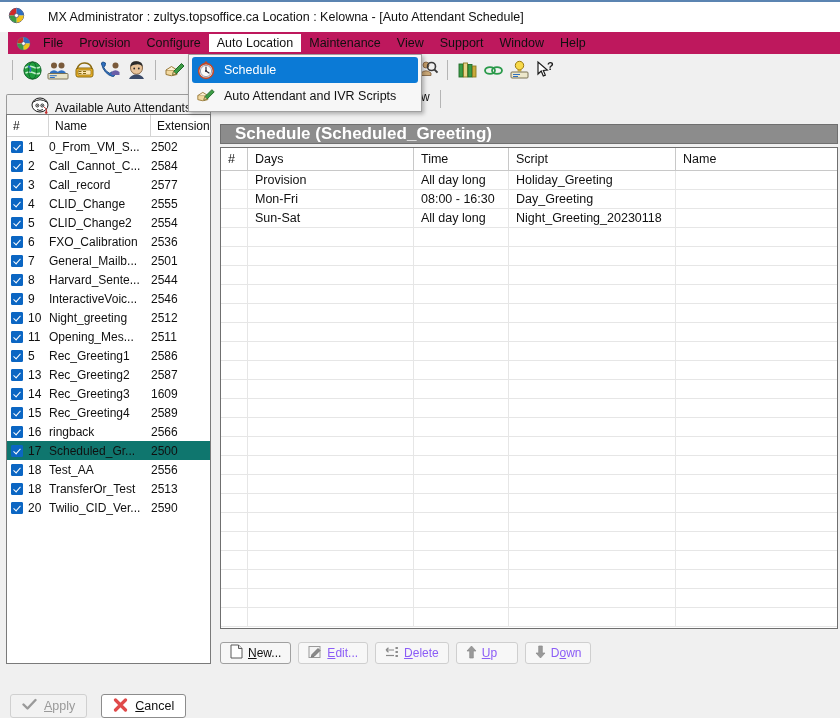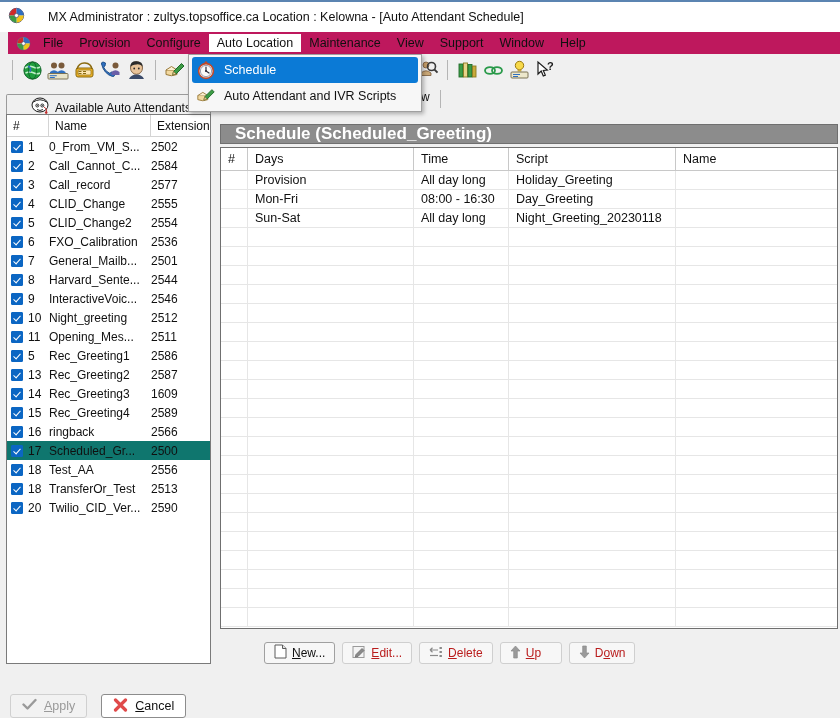--- a/index.html
+++ b/index.html
@@ -280,42 +280,41 @@
     white-space: nowrap;
     overflow: hidden;
   }
 
   
   #grid-actions {
     position: absolute;
     left: 220px; top: 556px;
     display: flex;
     gap: 7px;
-    margin-left: 44px;
   }
   .act-btn {
     height: 22px;
     min-width: 62px;
     padding: 0 9px;
     background: #f7f7f7;
     border: 1px solid #cfcfcf;
     border-radius: 3px;
     display: flex;
     align-items: center;
     gap: 5px;
     font-size: 12px;
     color: #101010;
     box-sizing: border-box;
     cursor: default;
   }
   .act-btn.primary {
     border: 1px solid #a0a0a0;
     background: #f7f7f7;
   }
-  .act-btn.disabled { color: #b91c1c; }
+  .act-btn.disabled { color: #8b5cf6; }
   .act-btn .lbl u { text-underline-offset: 1px; }
 
   
   #footer {
     position: absolute;
     left: 0; top: 606px;
     width: 840px;
     height: 28px;
     display: flex;
     align-items: center;

